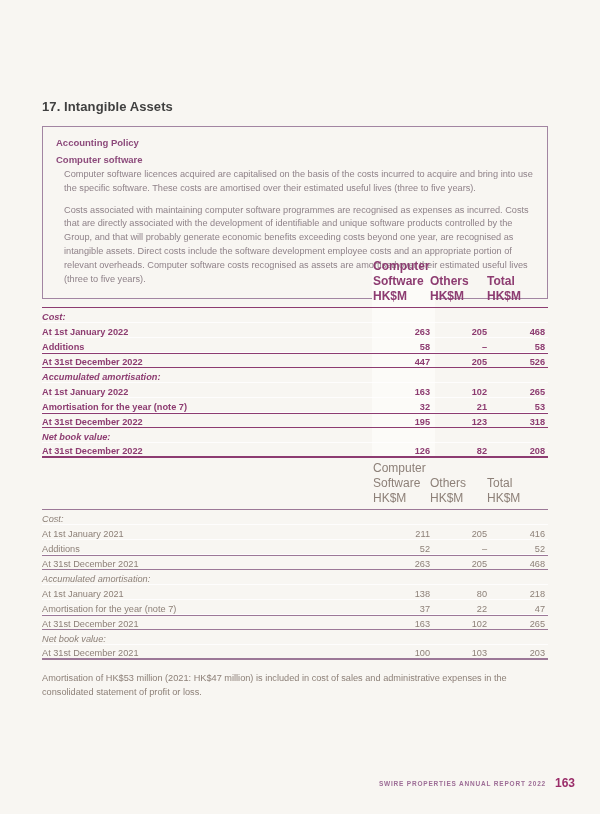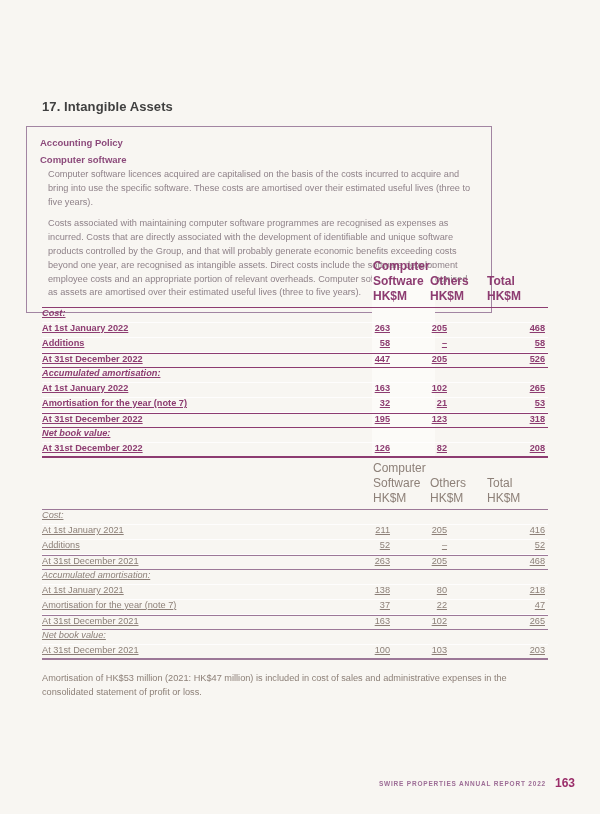--- a/index.html
+++ b/index.html
@@ -12,21 +12,21 @@
   .page{position:relative;width:600px;height:814px;overflow:hidden;}
 
   
   .section-title{
     position:absolute;left:42px;top:99px;width:506px;
     margin:0;font-size:13px;font-weight:700;color:#404040;letter-spacing:.1px;
   }
 
   
   .policy-box{
-    position:absolute;left:26px;top:126px;width:466px;box-sizing:border-box;
+    position:absolute;left:42px;top:126px;width:506px;box-sizing:border-box;
     border:1px solid #a285a2;padding:10px 13px 4px 13px;
   }
   .policy-title,.policy-subtitle{
     margin:0 0 6px 0;font-size:9.5px;font-weight:700;color:#8c4a7b;
   }
   .policy-subtitle{margin-bottom:3px;}
   .policy-box p.body{
     margin:0 0 8px 8px;font-size:9.2px;line-height:1.5;color:#8f8289;
   }
 
@@ -46,26 +46,26 @@
   .t2022 .thead{border-bottom:1px solid #8d3c71;}
   .t2021 .thead{border-bottom:1px solid #9c7897;}
   .thead .sp{flex:1;}
   .th{
     width:57px;text-align:left;white-space:pre-line;
     font-size:12px;line-height:1.25;
   }
   .th.w3{width:58px;}
   .tr{
     position:relative;z-index:1;
-    display:flex;align-items:flex-start;height:15px;box-sizing:border-box;
-    padding-right:3px;border-bottom:1px solid rgba(255,255,255,.8);text-decoration:underline;
+    display:flex;align-items:flex-end;height:15px;box-sizing:border-box;
+    padding-right:3px;border-bottom:1px solid rgba(255,255,255,.8);
   }
   .tr .lb{flex:1;}
   .tr .v{width:57px;text-align:right;}
-  .tr .v.w3{width:58px;margin-left:40px;}
+  .tr .v.w3{width:58px;}
   .tr.sec .lb{font-style:italic;}
   .t2022 .tr.tot{border-top:1px solid #8d3c71;border-bottom:1px solid #8d3c71;}
   .t2021 .tr.tot{border-top:1px solid #9c7897;border-bottom:1px solid #9c7897;}
   .t2022 .tr.fin{border-bottom:2px solid #8d3c71;}
   .t2021 .tr.fin{border-bottom:2px solid #9c7897;}
 
   
   .note{
     position:absolute;left:42px;top:672px;width:506px;margin:0;
     font-size:9.2px;line-height:1.5;color:#8d8078;

